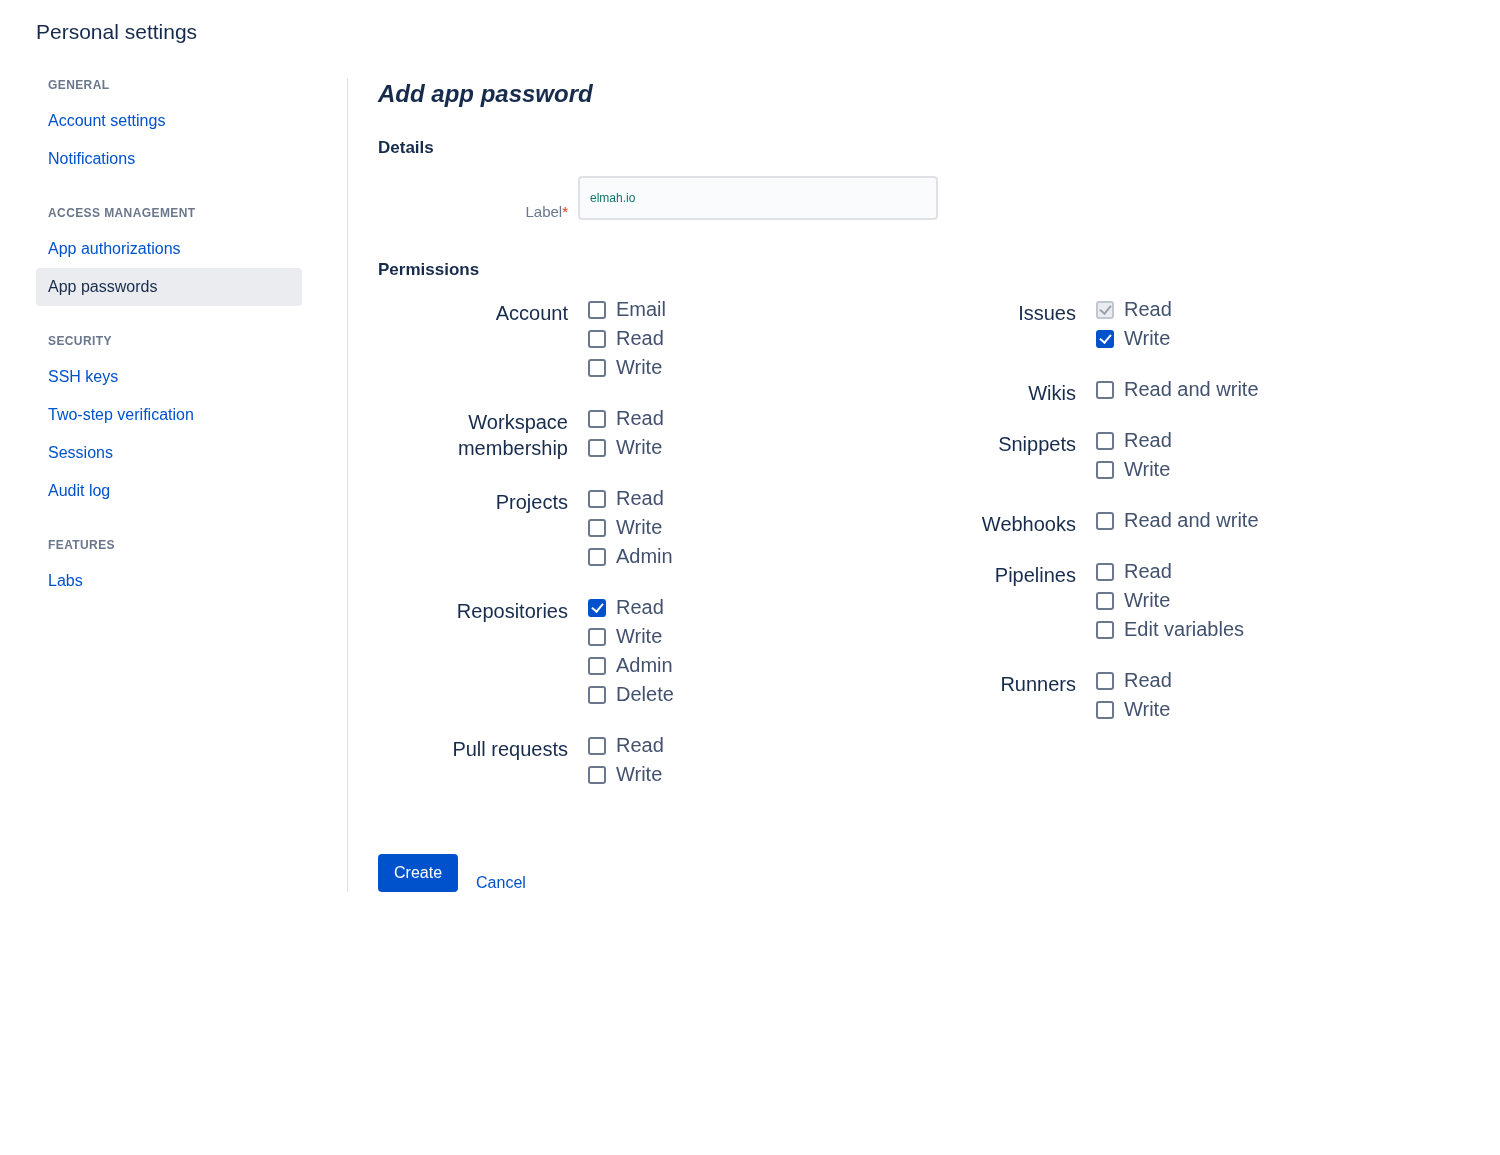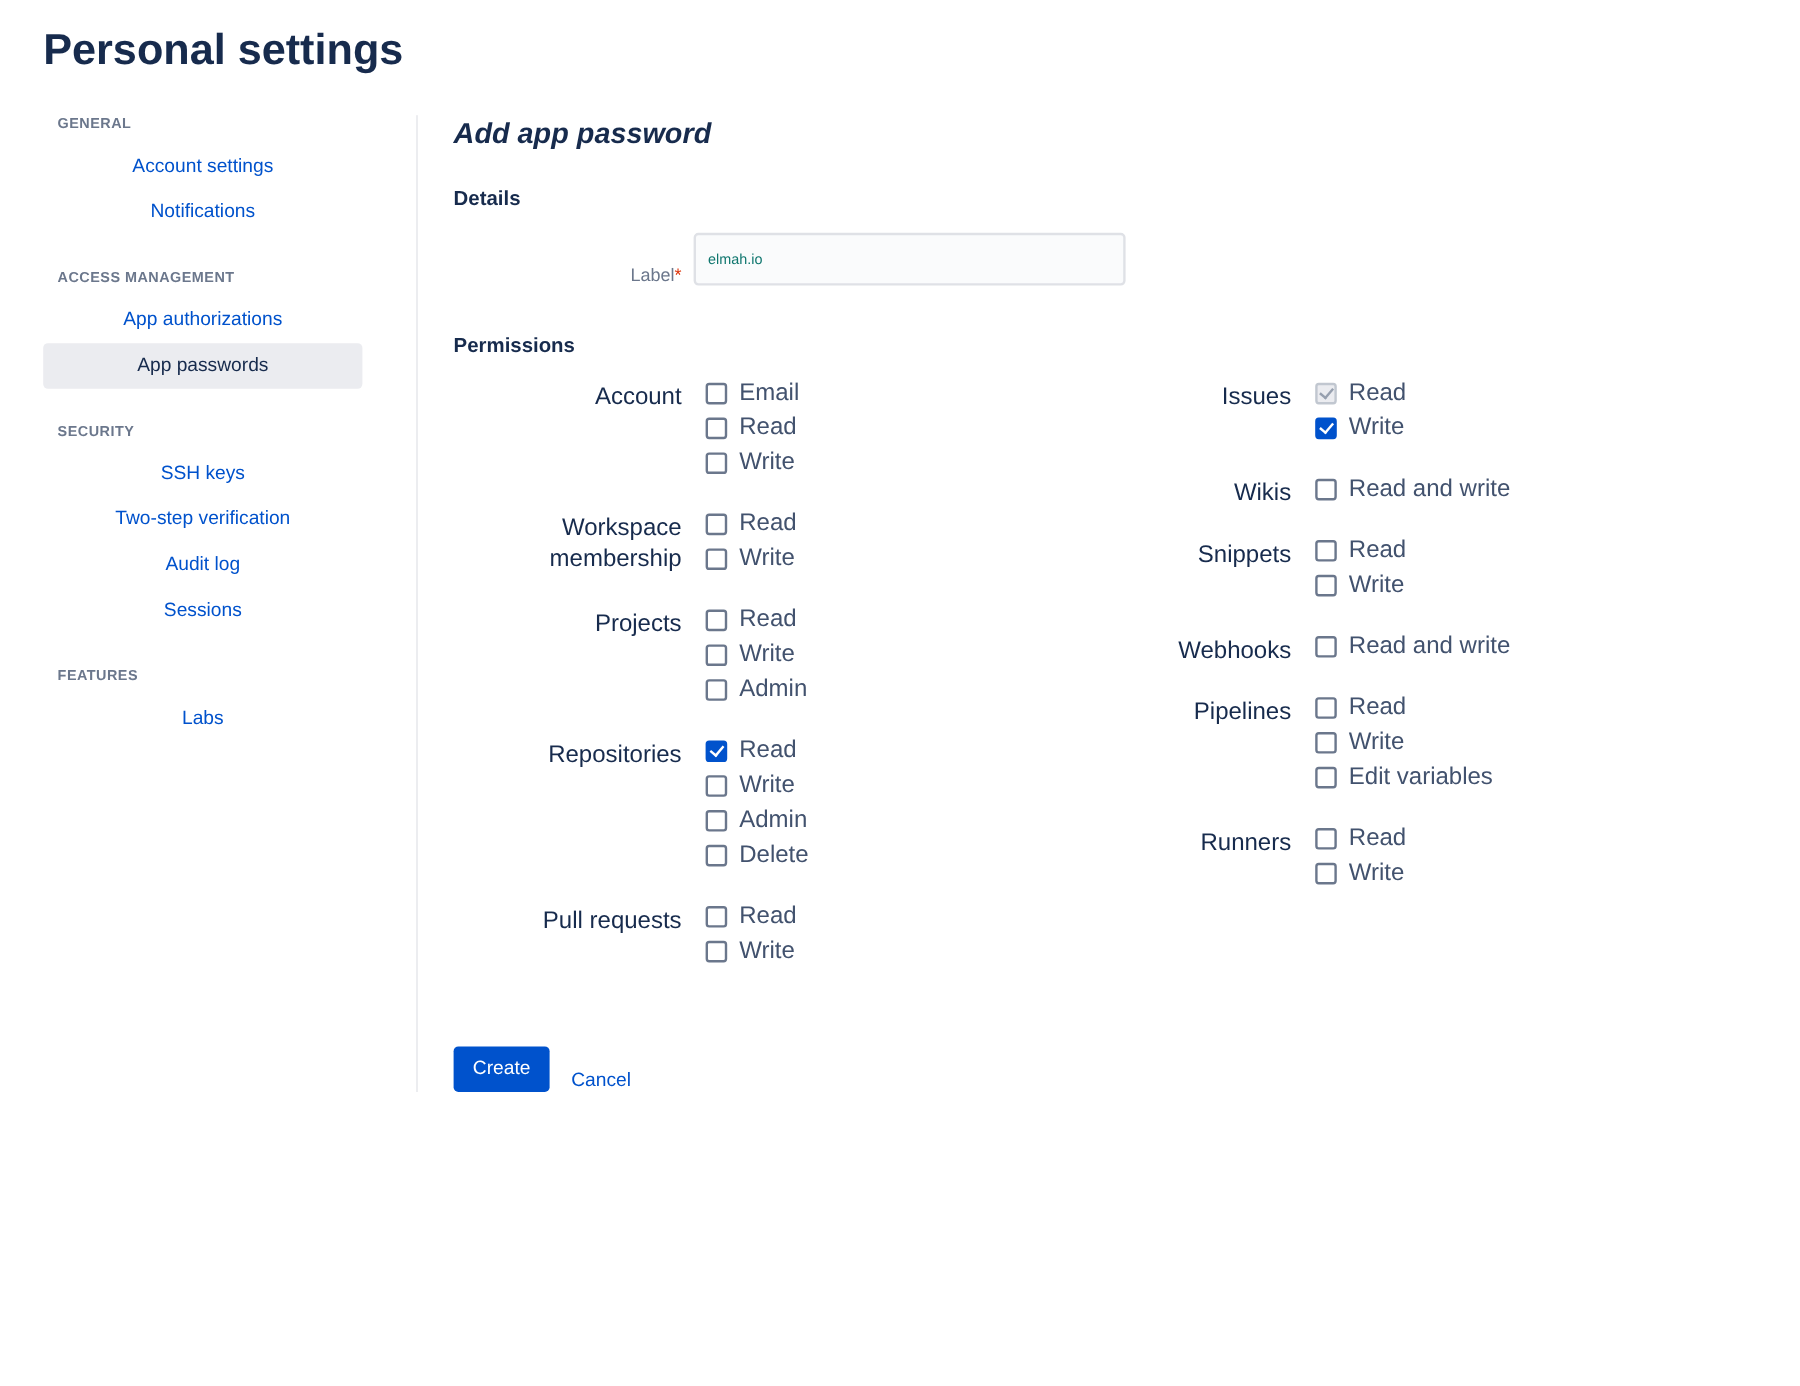--- a/index.html
+++ b/index.html
@@ -6,22 +6,22 @@
   body {
     font-family: -apple-system, BlinkMacSystemFont, "Segoe UI", Helvetica, Arial, sans-serif;
     background: #fff;
     color: #172B4D;
     font-size: 14px;
   }
   .page {
     padding: 20px 36px 40px 36px;
   }
   h1.page-title {
-    font-size: 36px;
-    font-weight: 700;
+    font-size: 21px;
+    font-weight: 400;
     color: #172B4D;
     margin-bottom: 34px;
     margin-top: 0;
   }
   .layout {
     display: flex;
   }
   .sidebar {
     width: 312px;
     flex-shrink: 0;
@@ -44,21 +44,20 @@
   }
   .section-heading.first { margin-top: 0; }
   .nav-item {
     display: block;
     padding: 10px 12px;
     color: #0052CC;
     font-size: 16px;
     text-decoration: none;
     border-radius: 4px;
     cursor: pointer;
-    text-align: center;
   }
   .nav-item.active {
     background: #ebecf0;
     color: #172B4D;
     font-weight: 500;
   }
   h2.main-title {
     font-size: 24px;
     font-weight: 600;
     color: #172B4D;
@@ -203,22 +202,22 @@
     <nav class="sidebar" id="sidebar">
         <div class="section-heading first">GENERAL</div>
         <a class="nav-item">Account settings</a>
         <a class="nav-item">Notifications</a>
         <div class="section-heading">ACCESS MANAGEMENT</div>
         <a class="nav-item">App authorizations</a>
         <a class="nav-item active">App passwords</a>
         <div class="section-heading">SECURITY</div>
         <a class="nav-item">SSH keys</a>
         <a class="nav-item">Two-step verification</a>
+        <a class="nav-item">Sessions</a>
         <a class="nav-item">Audit log</a>
-        <a class="nav-item">Sessions</a>
         <div class="section-heading">FEATURES</div>
         <a class="nav-item">Labs</a>
       </nav>
     <div class="main">
 
       <h2 class="main-title">Add app password</h2>
 
       <h3 class="subsection">Details</h3>
       <div class="field-row">
         <div class="field-label">

